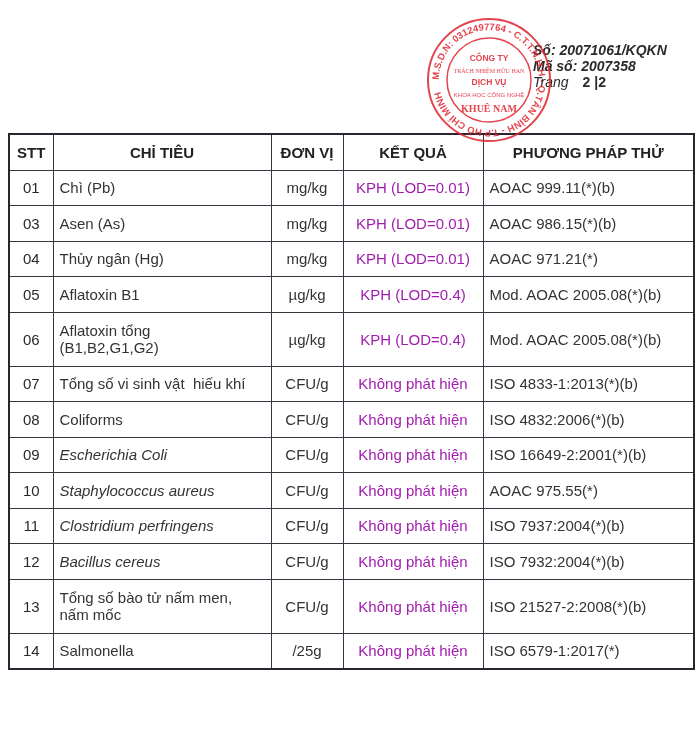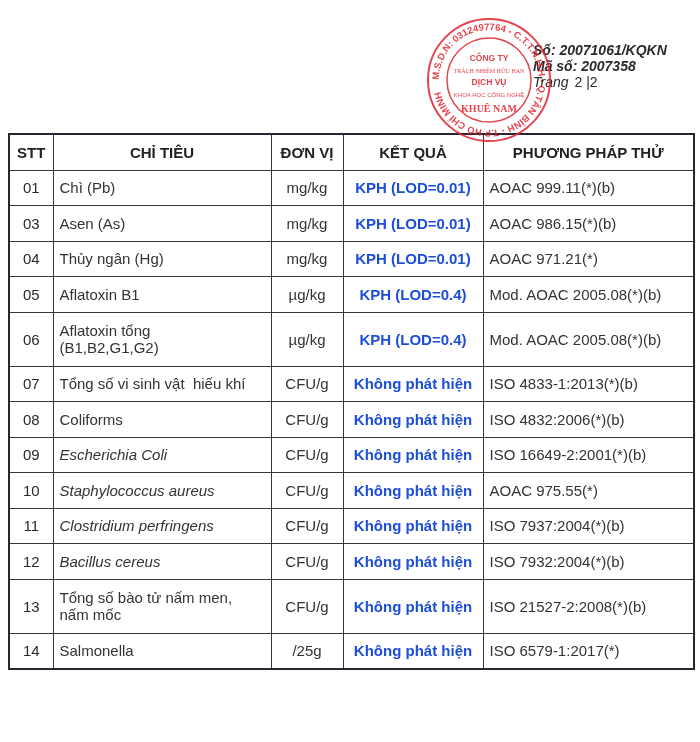--- a/index.html
+++ b/index.html
@@ -11,21 +11,21 @@
       overflow: hidden;
     }
     .page { position: relative; width: 700px; height: 742px; }
 
     .meta {
       position: absolute; left: 533px; top: 42px;
       font-style: italic; font-weight: bold; font-size: 14px;
       line-height: 16px; color: #2b2b2b;
     }
     .meta .trang { font-weight: normal; }
-    .meta .trang b { font-weight: normal; font-style: normal; margin-left: 6px; }
+    .meta .trang b { font-weight: bold; font-style: normal; margin-left: 14px; }
 
     .stamp {
       position: absolute; left: 426px; top: 17px;
       width: 126px; height: 126px;
       pointer-events: none;
       z-index: 2;
       opacity: 0.85;
     }
 
     table.results {
@@ -43,21 +43,21 @@
       line-height: 17px;
     }
     table.results { border: 2px solid #2a2530; padding-left: 34px; }
     table.results th {
       font-weight: bold; font-size: 15px; text-align: center;
       height: 36px; color: #222;
     }
     table.results td { height: 35.5px; }
     td.stt { text-align: center; }
     td.unit { text-align: center; color: #333; }
-    td.result { text-align: center; font-weight: bold; color: #1d4ed8; white-space: nowrap; padding: 0 2px; }
+    td.result { text-align: center; font-weight: normal; color: #a21caf; white-space: nowrap; padding: 0 2px; }
     td.method { text-align: left; color: #333; white-space: nowrap; margin-left: 36px; }
     td.name { color: #333; }
     td.name.italic { font-style: italic; margin-top: 46px; }
     tr.tall td { height: 54px; }
   </style>
 </head>
 <body>
 
 <div class="page">
 

